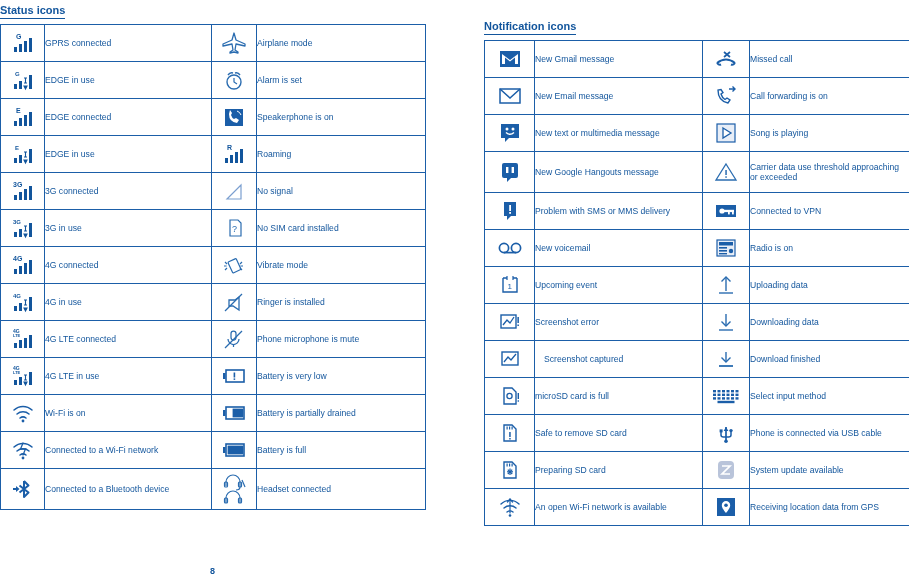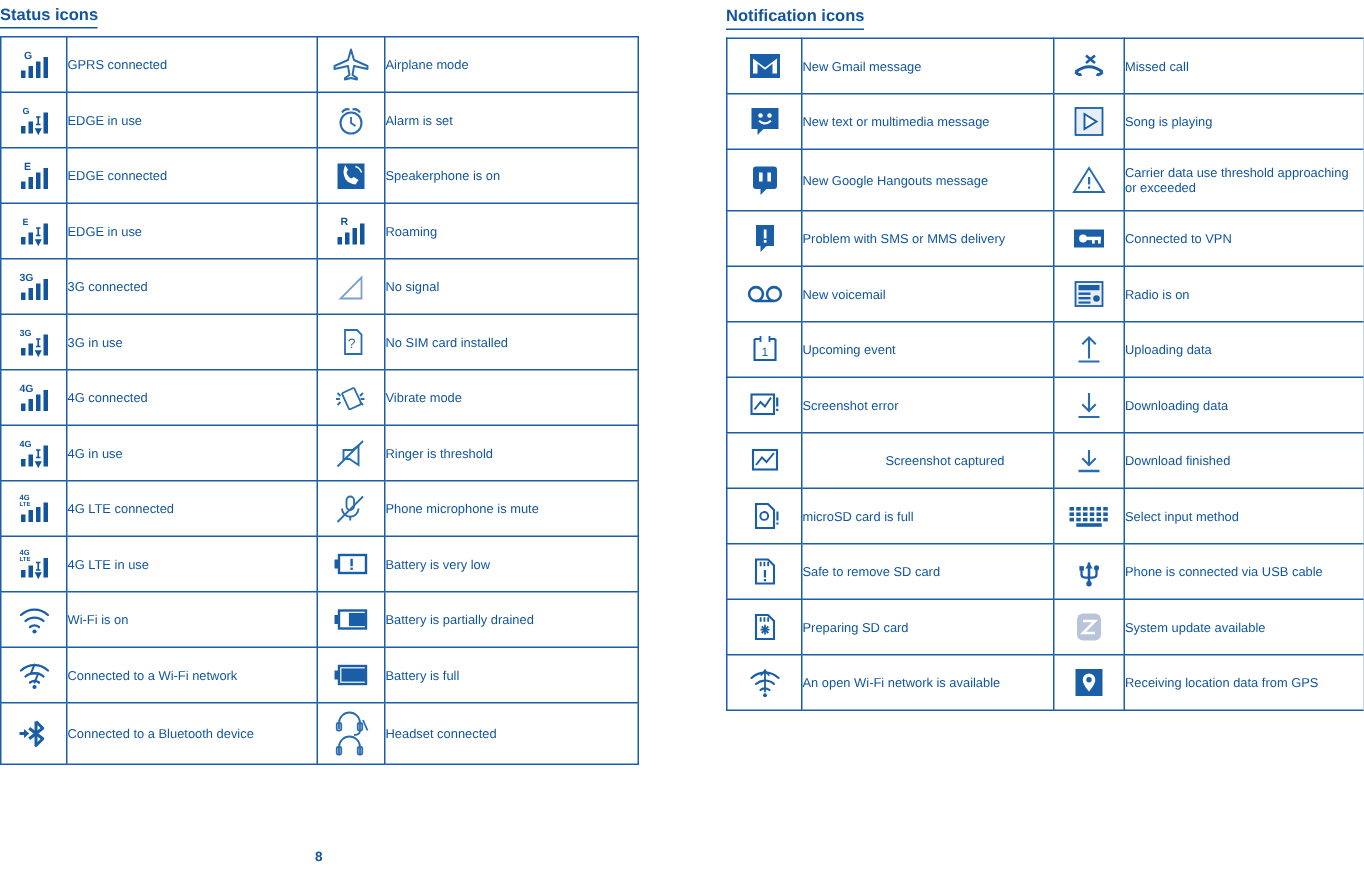--- a/index.html
+++ b/index.html
@@ -7,21 +7,21 @@
     width:909px;height:580px;
     background:#ffffff;
     font-family:"Liberation Sans", sans-serif;
     color:#12559c;
     overflow:hidden;
     position:relative;
   }
   .page{position:absolute;top:0;left:0;width:909px;height:580px;}
 
   .col-left{position:absolute;left:0;top:0;width:425px;}
-  .col-right{position:absolute;left:484px;top:1px;width:425px;}
+  .col-right{position:absolute;left:484px;top:16px;width:425px;}
 
   .section-title{
     font-size:11px;font-weight:bold;color:#12559c;
     padding:0 0 2px 0;margin:2px 0 5px 0;
     display:inline-block;
     border-bottom:1.5px solid #12559c;
     letter-spacing:0px;
   }
   .title-wrap{display:block;}
 
@@ -37,21 +37,21 @@
     vertical-align:middle;
   }
   .lbl{
     font-size:8.6px;
     color:#12559c;
     padding:2px 4px 2px 5px;
     line-height:1.22;
     font-weight:normal;
     margin-left:28px;
   }
-  .lbl.indent{padding-left:23px;text-align:center;}
+  .lbl.indent{padding-left:9px;}
   .ic{
     text-align:center;
     height:36px;
   }
   .ic .glyphbox{
     display:flex;align-items:center;justify-content:center;
     height:100%;width:100%;
   }
   svg{display:block;}
 
@@ -281,21 +281,21 @@
         <td class="ic">
               <div class="glyphbox">
           <svg width="26" height="24" viewBox="0 0 26 24">
                   <g stroke="#2a6cb0" stroke-width="1.3" fill="none">
                     <path d="M8 10 L8 16 L12 16 L18 20 L18 7 L14 10 Z"></path>
                     <line x1="4" y1="21" x2="21" y2="4"></line>
                   </g>
                 </svg>
         </div>
             </td>
-        <td class="lbl">Ringer is threshold</td>
+        <td class="lbl">Ringer is installed</td>
       </tr>
 
       <tr>
         <td class="ic">
               <div class="glyphbox">
           <svg width="26" height="24" viewBox="0 0 26 24">
                   <text x="3" y="6" font-family="Liberation Sans, sans-serif" font-size="5" font-weight="bold" fill="#12559c">4G</text>
                   <text x="3" y="10" font-family="Liberation Sans, sans-serif" font-size="4" font-weight="bold" fill="#12559c">LTE</text>
                   <rect x="4" y="16" width="3" height="5" fill="#12559c"></rect>
                   <rect x="9" y="13" width="3" height="8" fill="#12559c"></rect>
@@ -465,20 +465,40 @@
           <svg width="26" height="20" viewBox="0 0 26 20">
                   <path d="M4 14 q9 -7 18 0" fill="none" stroke="#1b5ea8" stroke-width="2"></path>
                   <path d="M4 14 q2 2.5 4 1.5 M22 14 q-2 2.5 -4 1.5" stroke="#1b5ea8" stroke-width="2" fill="none"></path>
                   <path d="M11 3 L17 8 M17 3 L11 8" stroke="#1b5ea8" stroke-width="1.7"></path>
                 </svg>
         </div>
             </td>
         <td class="lbl">Missed call</td>
       </tr>
 
+      <tr>
+        <td class="ic">
+              <div class="glyphbox">
+          <svg width="24" height="20" viewBox="0 0 24 20">
+                  <rect x="2" y="3" width="20" height="14" fill="#ffffff" stroke="#1b5ea8" stroke-width="1.5"></rect>
+                  <path d="M2 3 L12 12 L22 3" fill="none" stroke="#1b5ea8" stroke-width="1.5"></path>
+                </svg>
+        </div>
+            </td>
+        <td class="lbl">New Email message</td>
+        <td class="ic">
+              <div class="glyphbox">
+          <svg width="26" height="22" viewBox="0 0 26 22">
+                  <path d="M5 5 q0 11 10 13 l2-3 l-3-2 l-2 1.5 q-3-2-4-5.5 l2-1.5 l-2-3 Z" fill="none" stroke="#1b5ea8" stroke-width="1.4"></path>
+                  <path d="M16 4 L22 4 M19.5 1.5 L22 4 L19.5 6.5" stroke="#1b5ea8" stroke-width="1.4" fill="none"></path>
+                </svg>
+        </div>
+            </td>
+        <td class="lbl">Call forwarding is on</td>
+      </tr>
 
       <tr>
         <td class="ic">
               <div class="glyphbox">
           <svg width="24" height="22" viewBox="0 0 24 22">
                   <rect x="3" y="2" width="18" height="14" fill="#1b5ea8"></rect>
                   <path d="M7 16 L7 20 L11 16 Z" fill="#1b5ea8"></path>
                   <circle cx="9" cy="7" r="1.5" fill="#ffffff"></circle>
                   <circle cx="15" cy="7" r="1.5" fill="#ffffff"></circle>
                   <path d="M8 10.5 q4 3.5 8 0" stroke="#ffffff" stroke-width="1.5" fill="none"></path>

